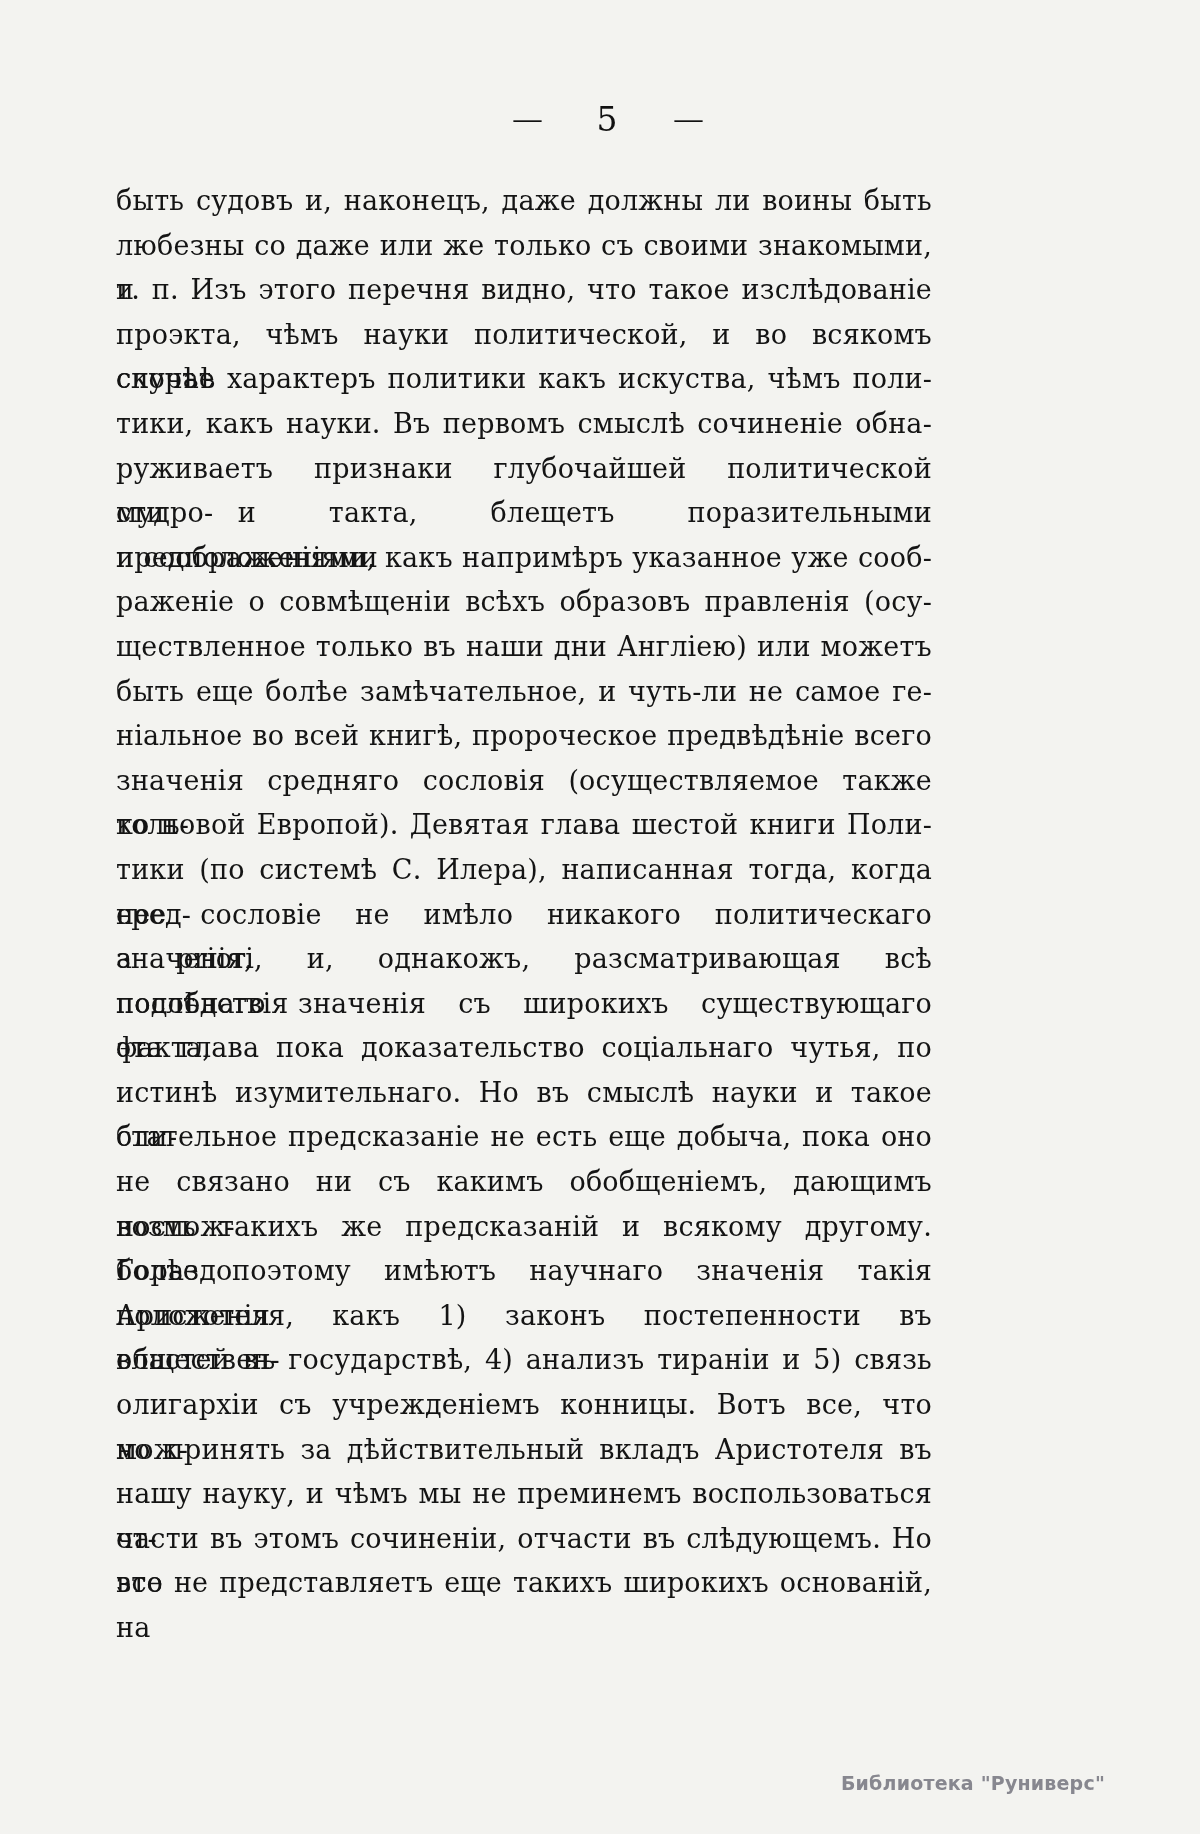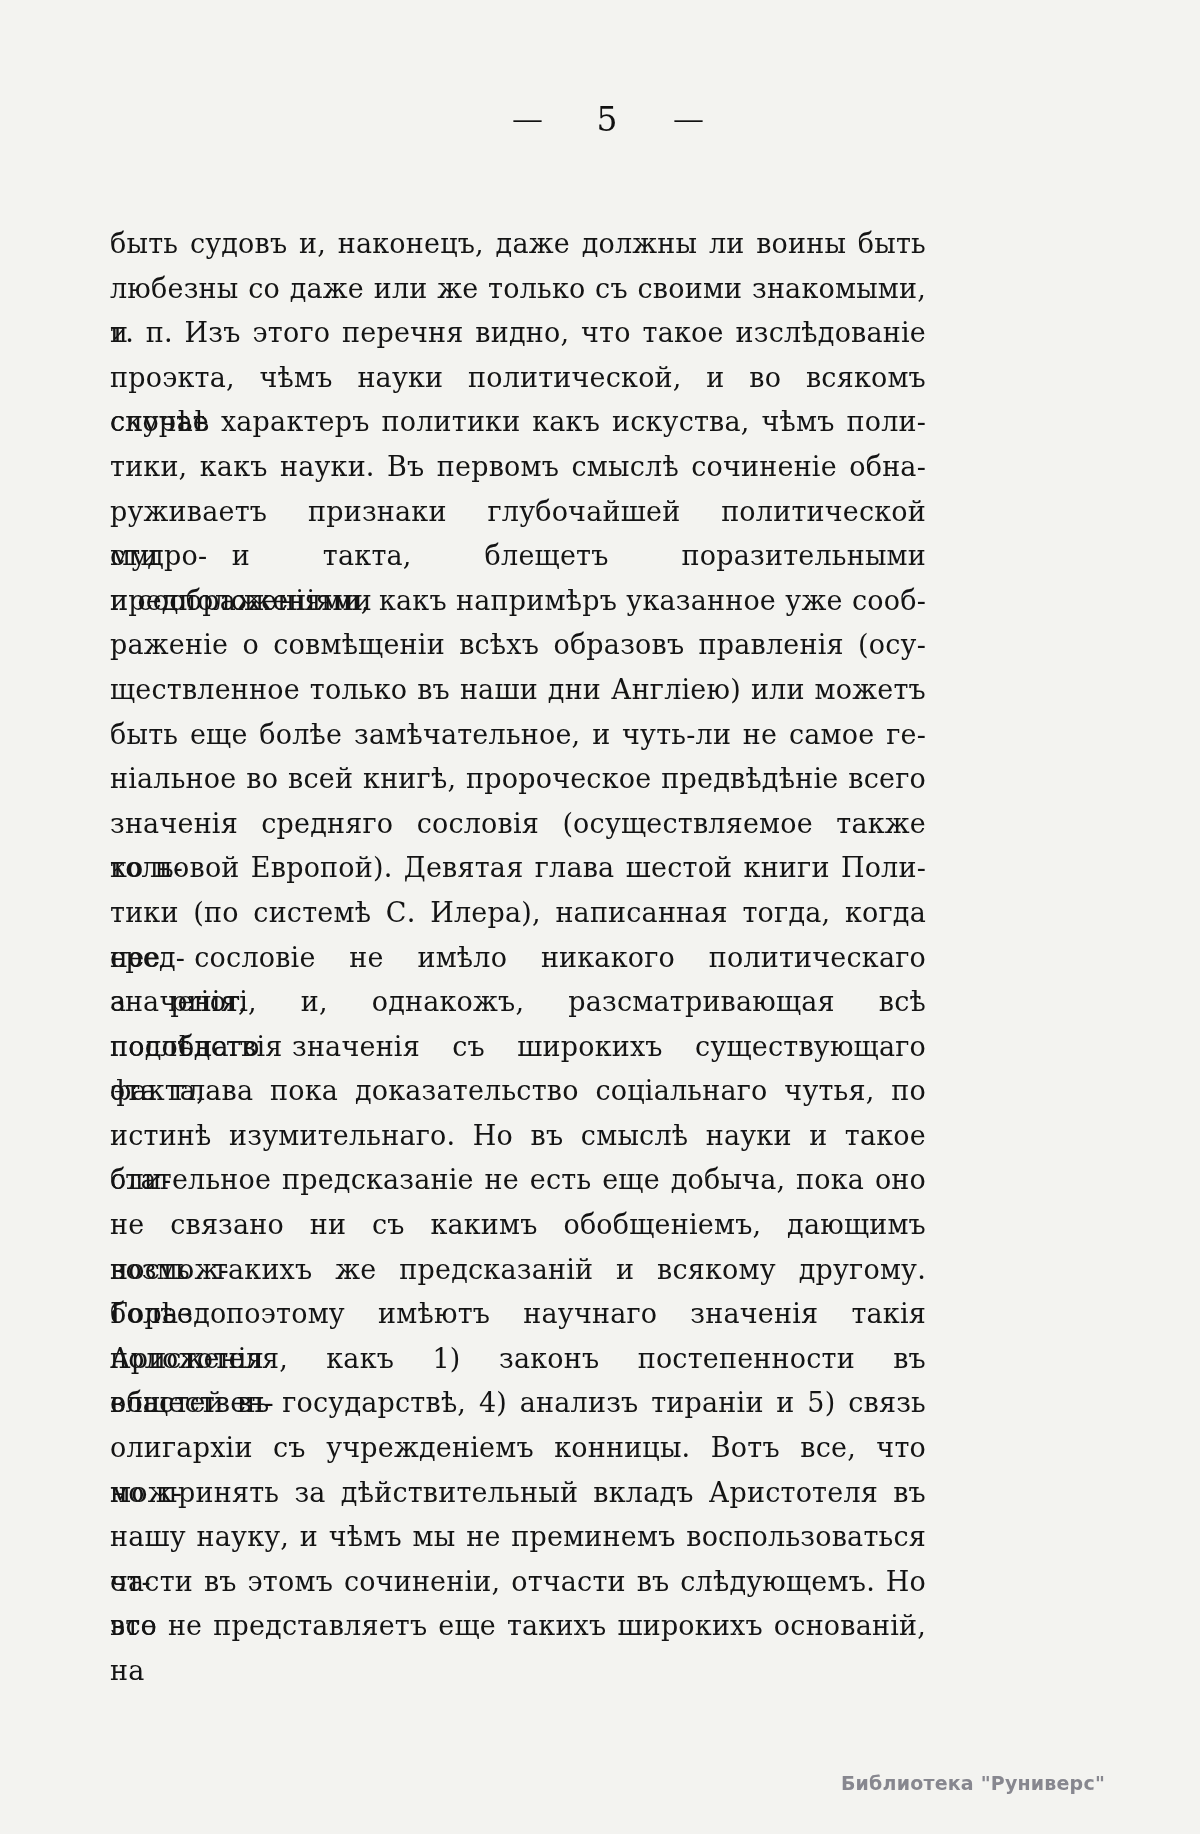--- a/index.html
+++ b/index.html
@@ -26,24 +26,23 @@
   }
   .page-header .dash {
     letter-spacing: -2px;
     transform: scaleY(0.85);
   }
   .page-header .num {
     font-size: 33px;
   }
   .text-block {
     position: absolute;
-    left: 110px;
+    left: 116px;
     top: 179px;
     width: 816px;
-    margin-top: 43px;
   }
   .line {
     font-size: 27px;
     line-height: 44.6px;
     height: 44.6px;
     text-align: justify;
     text-align-last: justify;
     -moz-text-align-last: justify;
     white-space: normal;
     letter-spacing: 0.2px;

